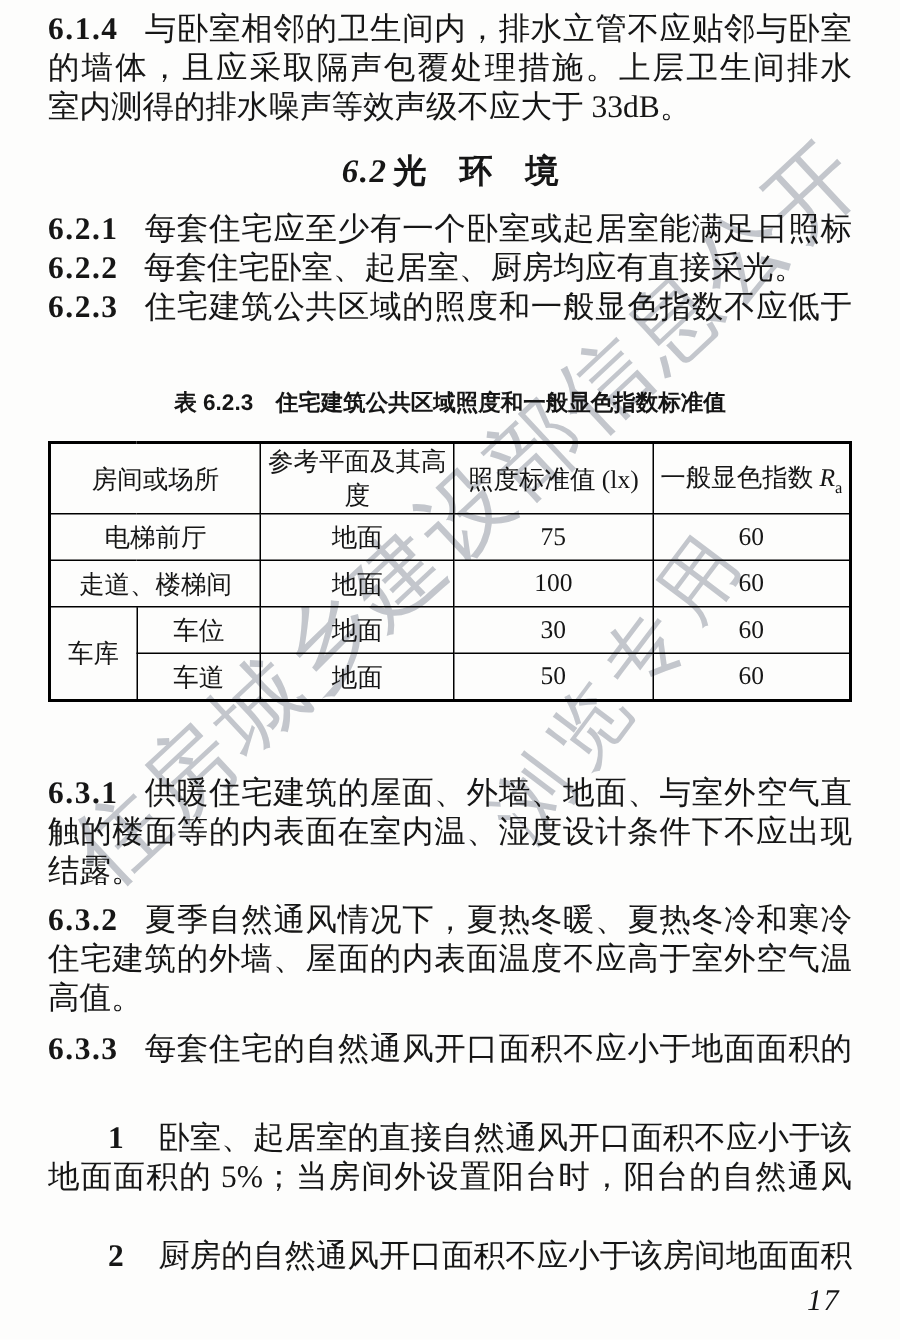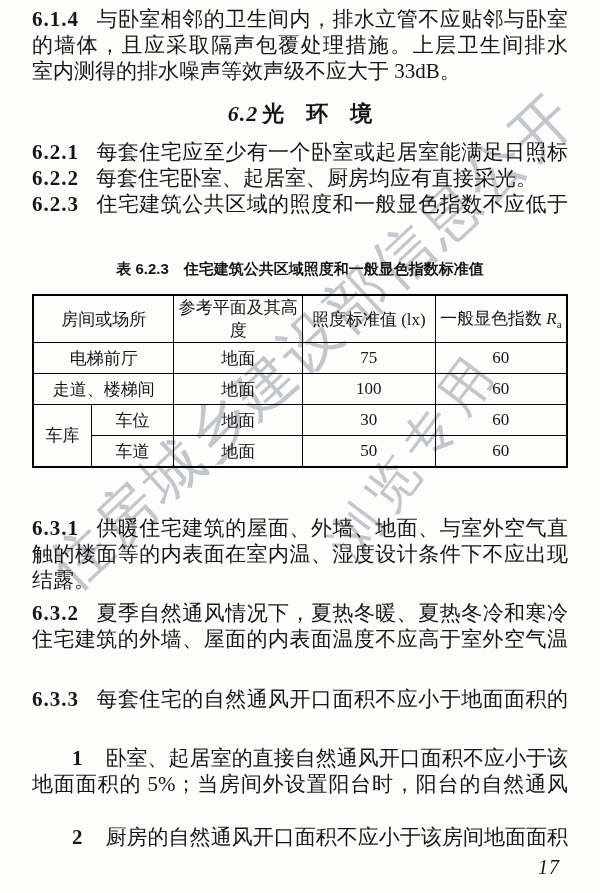--- a/index.html
+++ b/index.html
@@ -173,20 +173,21 @@
 
     <div class="para" style="top:515px">
       <div class="line just"><b class="num">6.3.1</b><span>供暖住宅建筑的屋面、外墙、地面、与室外空气直接接</span></div>
       <div class="line just">触的楼面等的内表面在室内温、湿度设计条件下不应出现表面</div>
       <div class="line">结露。</div>
     </div>
 
     <div class="para" style="top:600px">
       <div class="line just"><b class="num">6.3.2</b><span>夏季自然通风情况下，夏热冬暖、夏热冬冷和寒冷 B 区</span></div>
       <div class="line just">住宅建筑的外墙、屋面的内表面温度不应高于室外空气温度的最</div>
+      <div class="line">高值。</div>
     </div>
 
     <div class="para" style="top:686px">
       <div class="line just"><b class="num">6.3.3</b><span>每套住宅的自然通风开口面积不应小于地面面积的 5%。</span></div>
     </div>
 
     <div class="para" style="top:745px">
       <div class="line just ind"><b class="inum">1</b><span>卧室、起居室的直接自然通风开口面积不应小于该房间</span></div>
       <div class="line just">地面面积的 5%；当房间外设置阳台时，阳台的自然通风开口面</div>
     </div>

